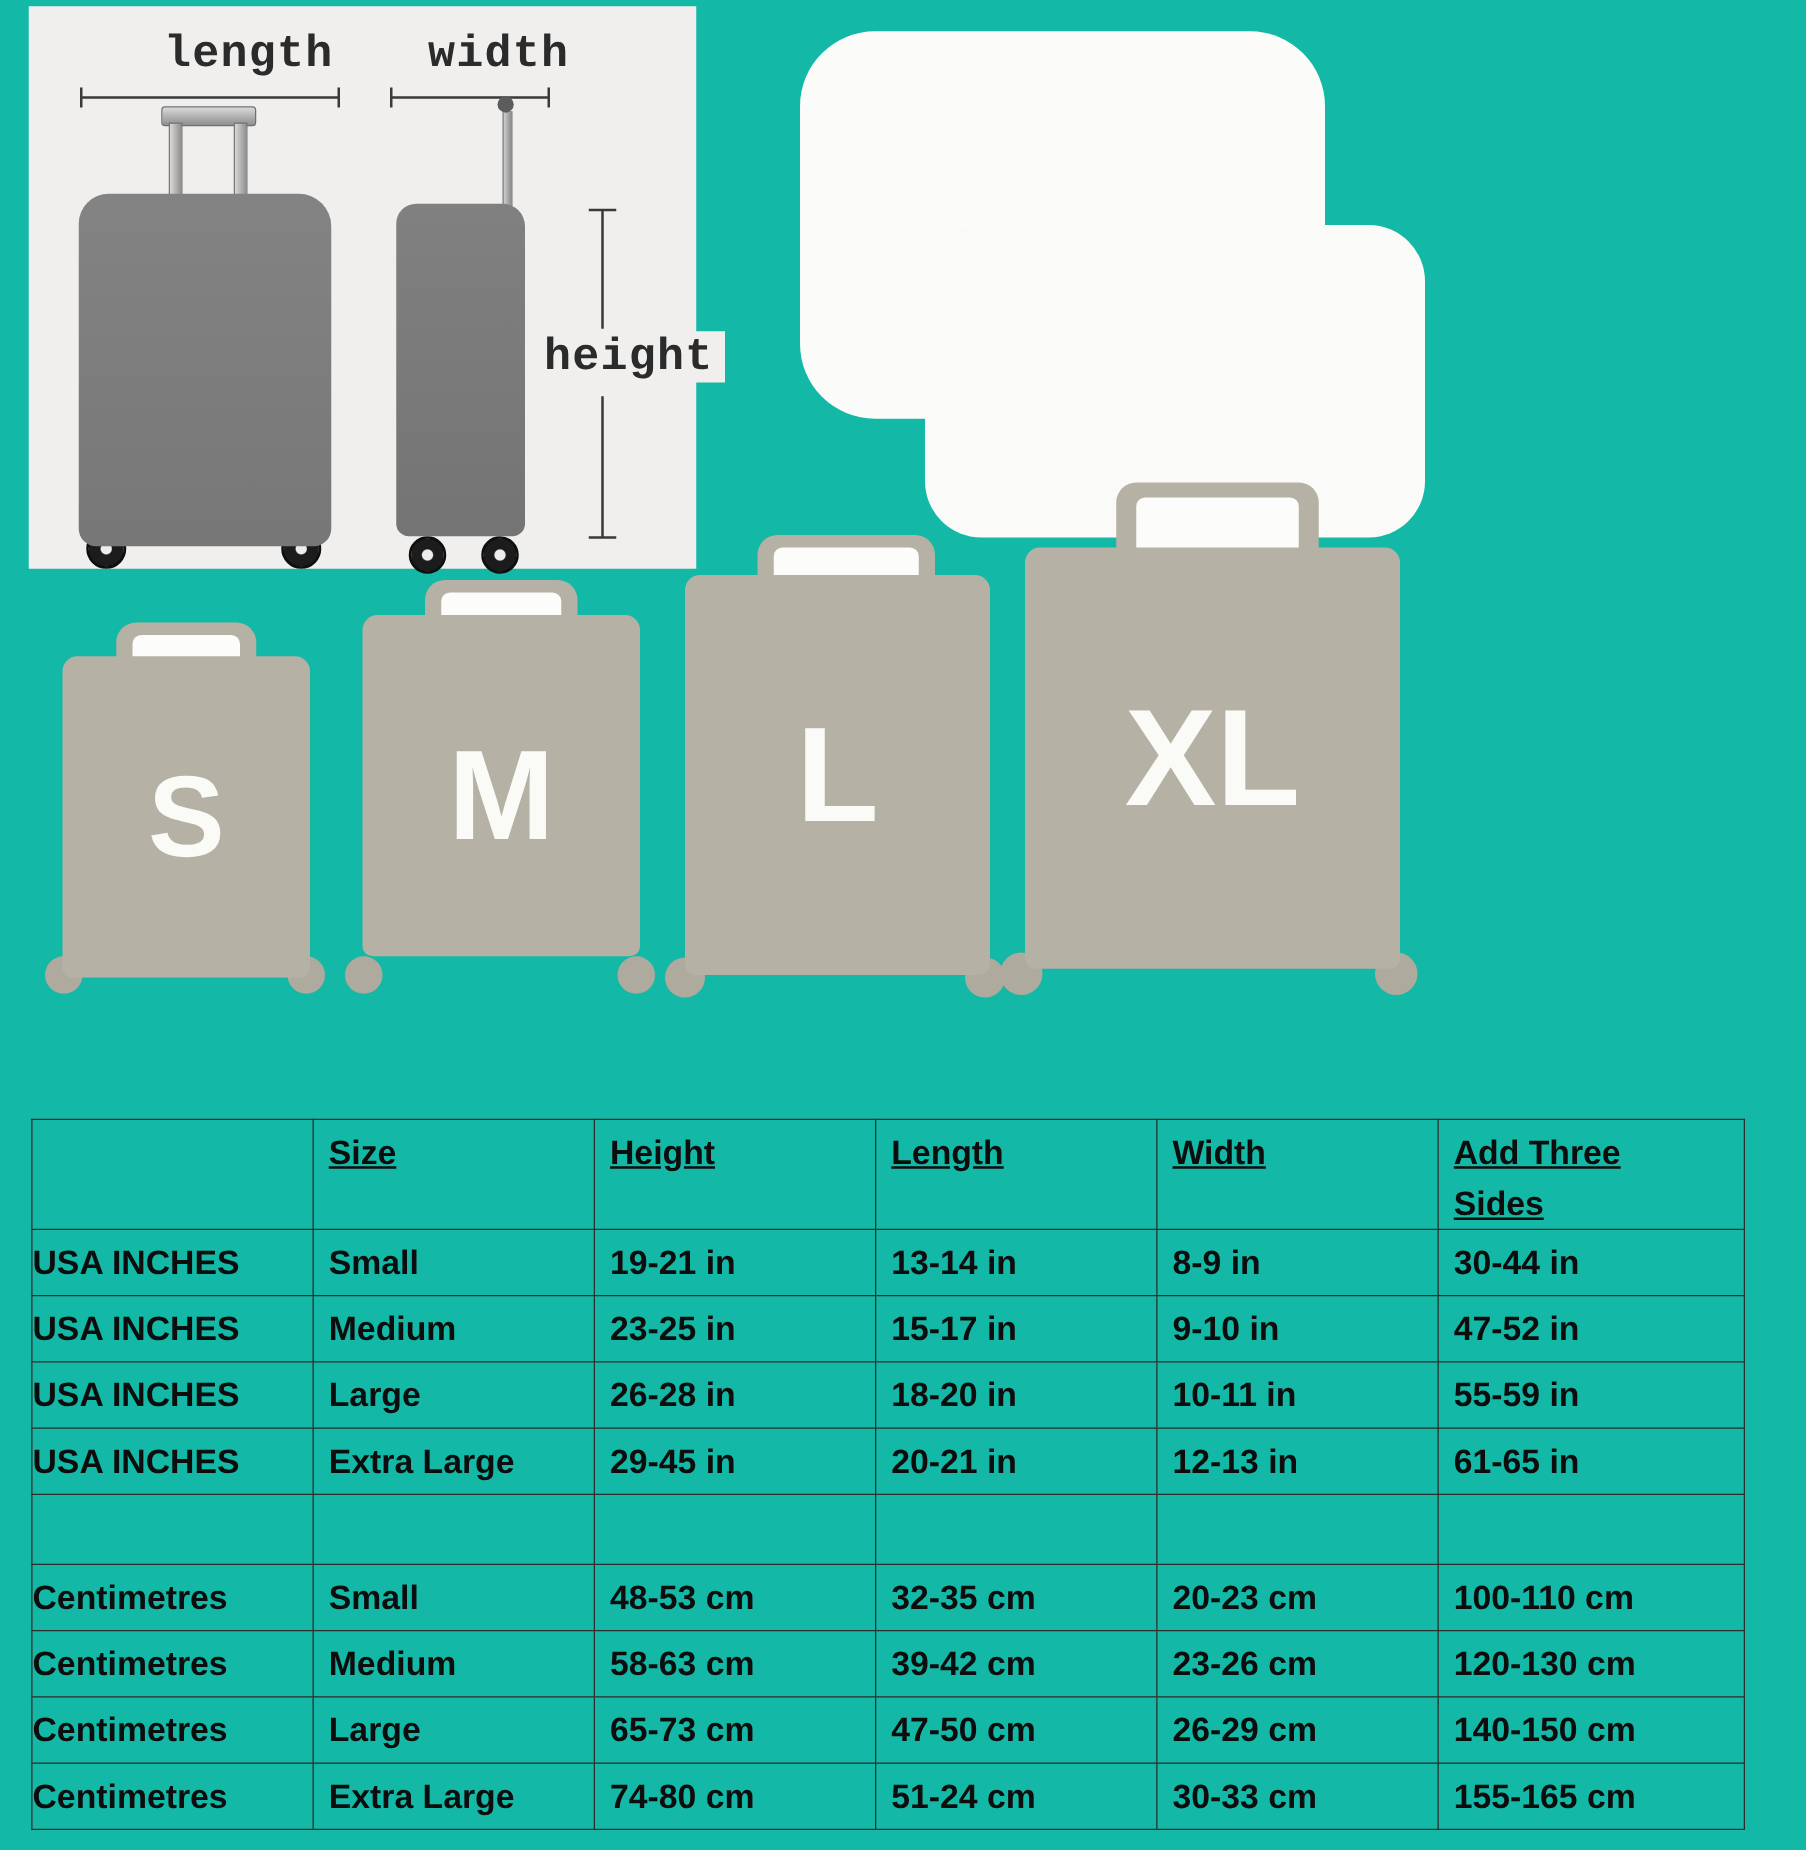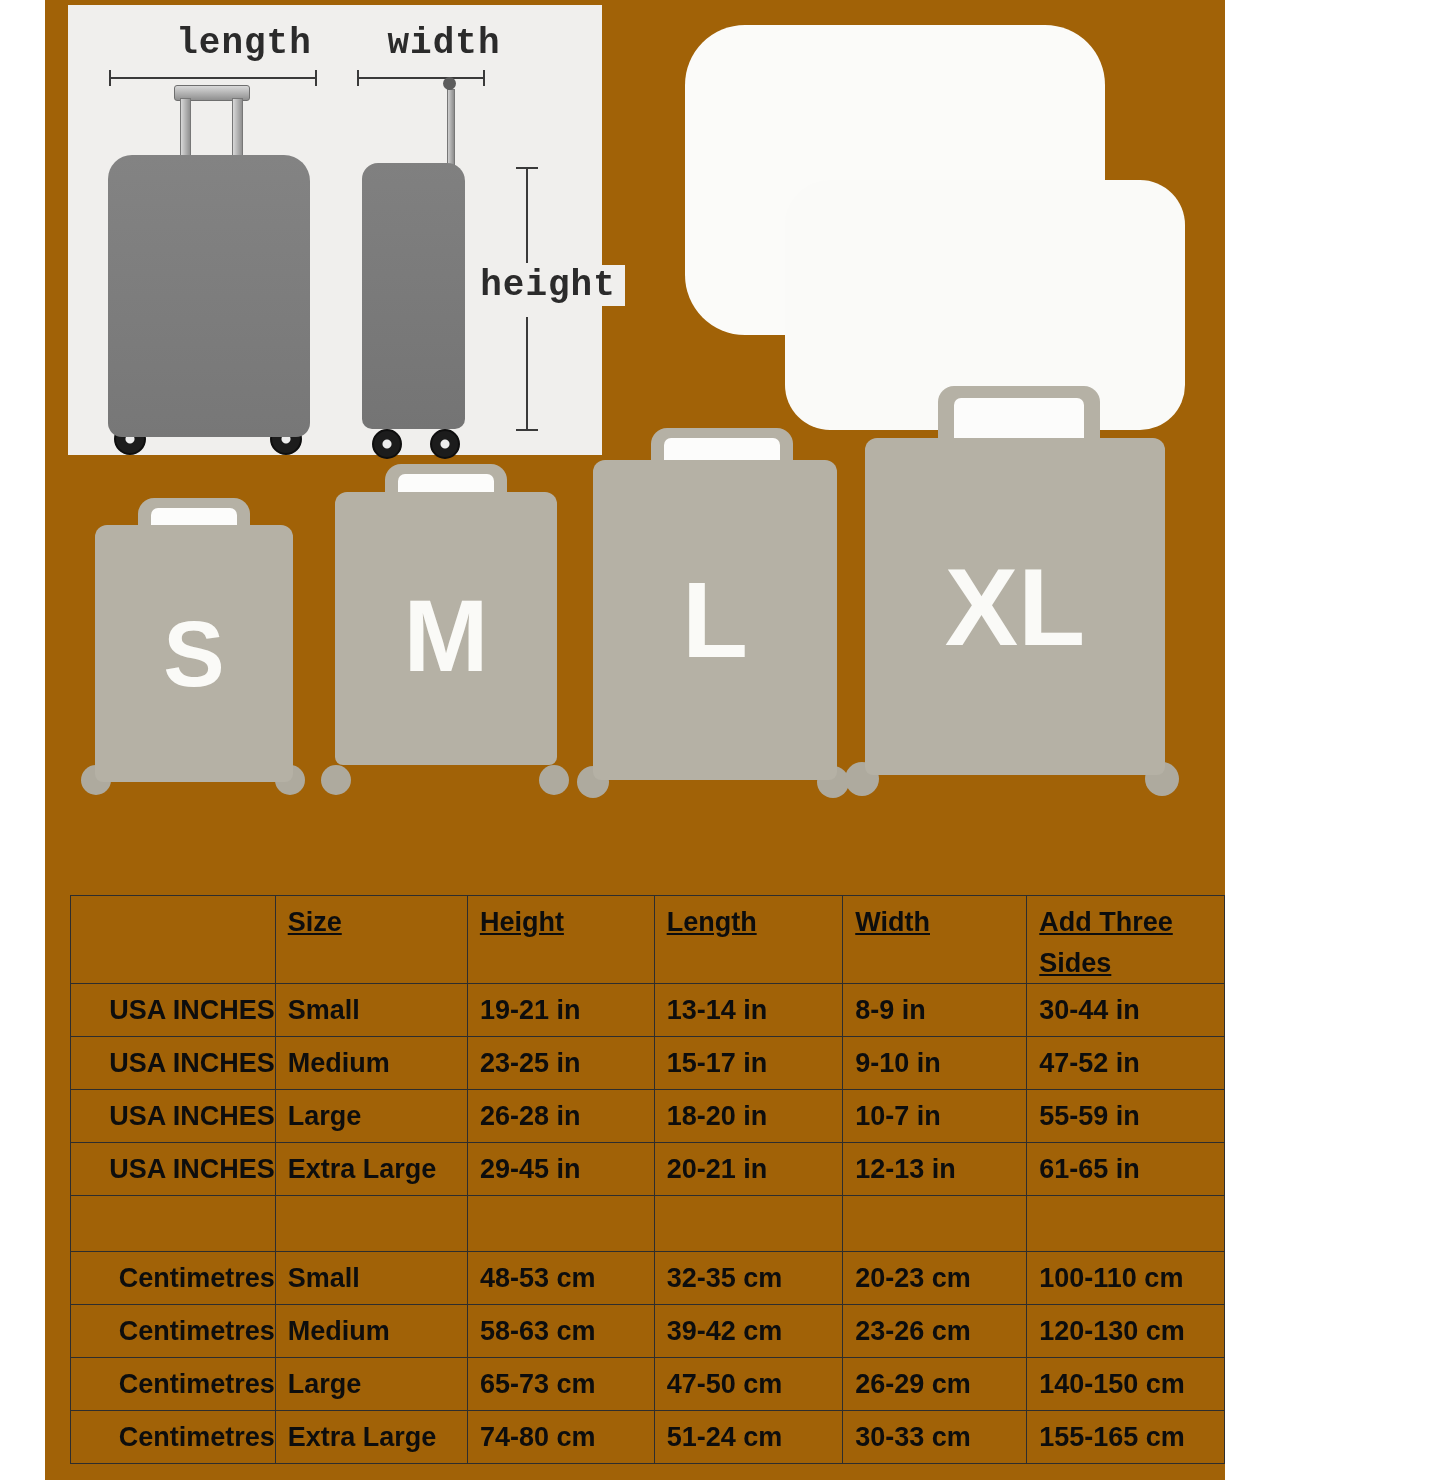--- a/index.html
+++ b/index.html
@@ -1,18 +1,18 @@
 <!DOCTYPE html>
 <html><head>
 <meta charset="utf-8">
 <style>
   html,body{margin:0;padding:0;background:#ffffff;}
   .canvas{
-    position:relative;width:1180px;height:1480px;background:#a16207;
-    overflow:hidden;font-family:"Liberation Sans",sans-serif;margin-left:45px;
+    position:relative;width:1445px;height:1480px;background:#14b8a6;
+    overflow:hidden;font-family:"Liberation Sans",sans-serif;
   }
 
   
   .ghost{position:absolute;border-radius:60px;}
   .g1{left:640px;top:25px;width:420px;height:310px;background:#fbfbf9;}
   .g2{left:740px;top:180px;width:400px;height:250px;background:#fafaf8;border-radius:45px;}
 
   
   .diagram{position:absolute;left:23px;top:5px;width:534px;height:450px;background:#f0efed;}
   .dim-label{
@@ -127,21 +127,21 @@
   }
   .size-table th,.size-table td{
     border:1.5px solid #2d2d2d;font-weight:700;font-size:27px;overflow:hidden;
   }
   .size-table th{
     height:77px;text-align:left;vertical-align:top;padding:6px 0 0 12px;line-height:1.5;
   }
   .size-table th .th-text{display:inline-block;text-decoration:underline;}
   .size-table th:last-child .th-text{max-width:165px;}
   .size-table td{height:52px;padding:0 0 0 12px;vertical-align:middle;}
-  .size-table td:first-child{text-align:right;padding-left:0;}
+  .size-table td:first-child{text-align:left;padding-left:0;}
   .size-table tr.spacer-row td{height:55px;}
 </style>
 </head>
 <body>
 
 <div class="canvas">
 
   <div class="ghost g1"></div>
   <div class="ghost g2"></div>
 
@@ -249,21 +249,21 @@
           <td>23-25 in</td>
           <td>15-17 in</td>
           <td>9-10 in</td>
           <td>47-52 in</td>
         </tr>
         <tr>
           <td>USA INCHES</td>
           <td>Large</td>
           <td>26-28 in</td>
           <td>18-20 in</td>
-          <td>10-7 in</td>
+          <td>10-11 in</td>
           <td>55-59 in</td>
         </tr>
         <tr>
           <td>USA INCHES</td>
           <td>Extra Large</td>
           <td>29-45 in</td>
           <td>20-21 in</td>
           <td>12-13 in</td>
           <td>61-65 in</td>
         </tr>

